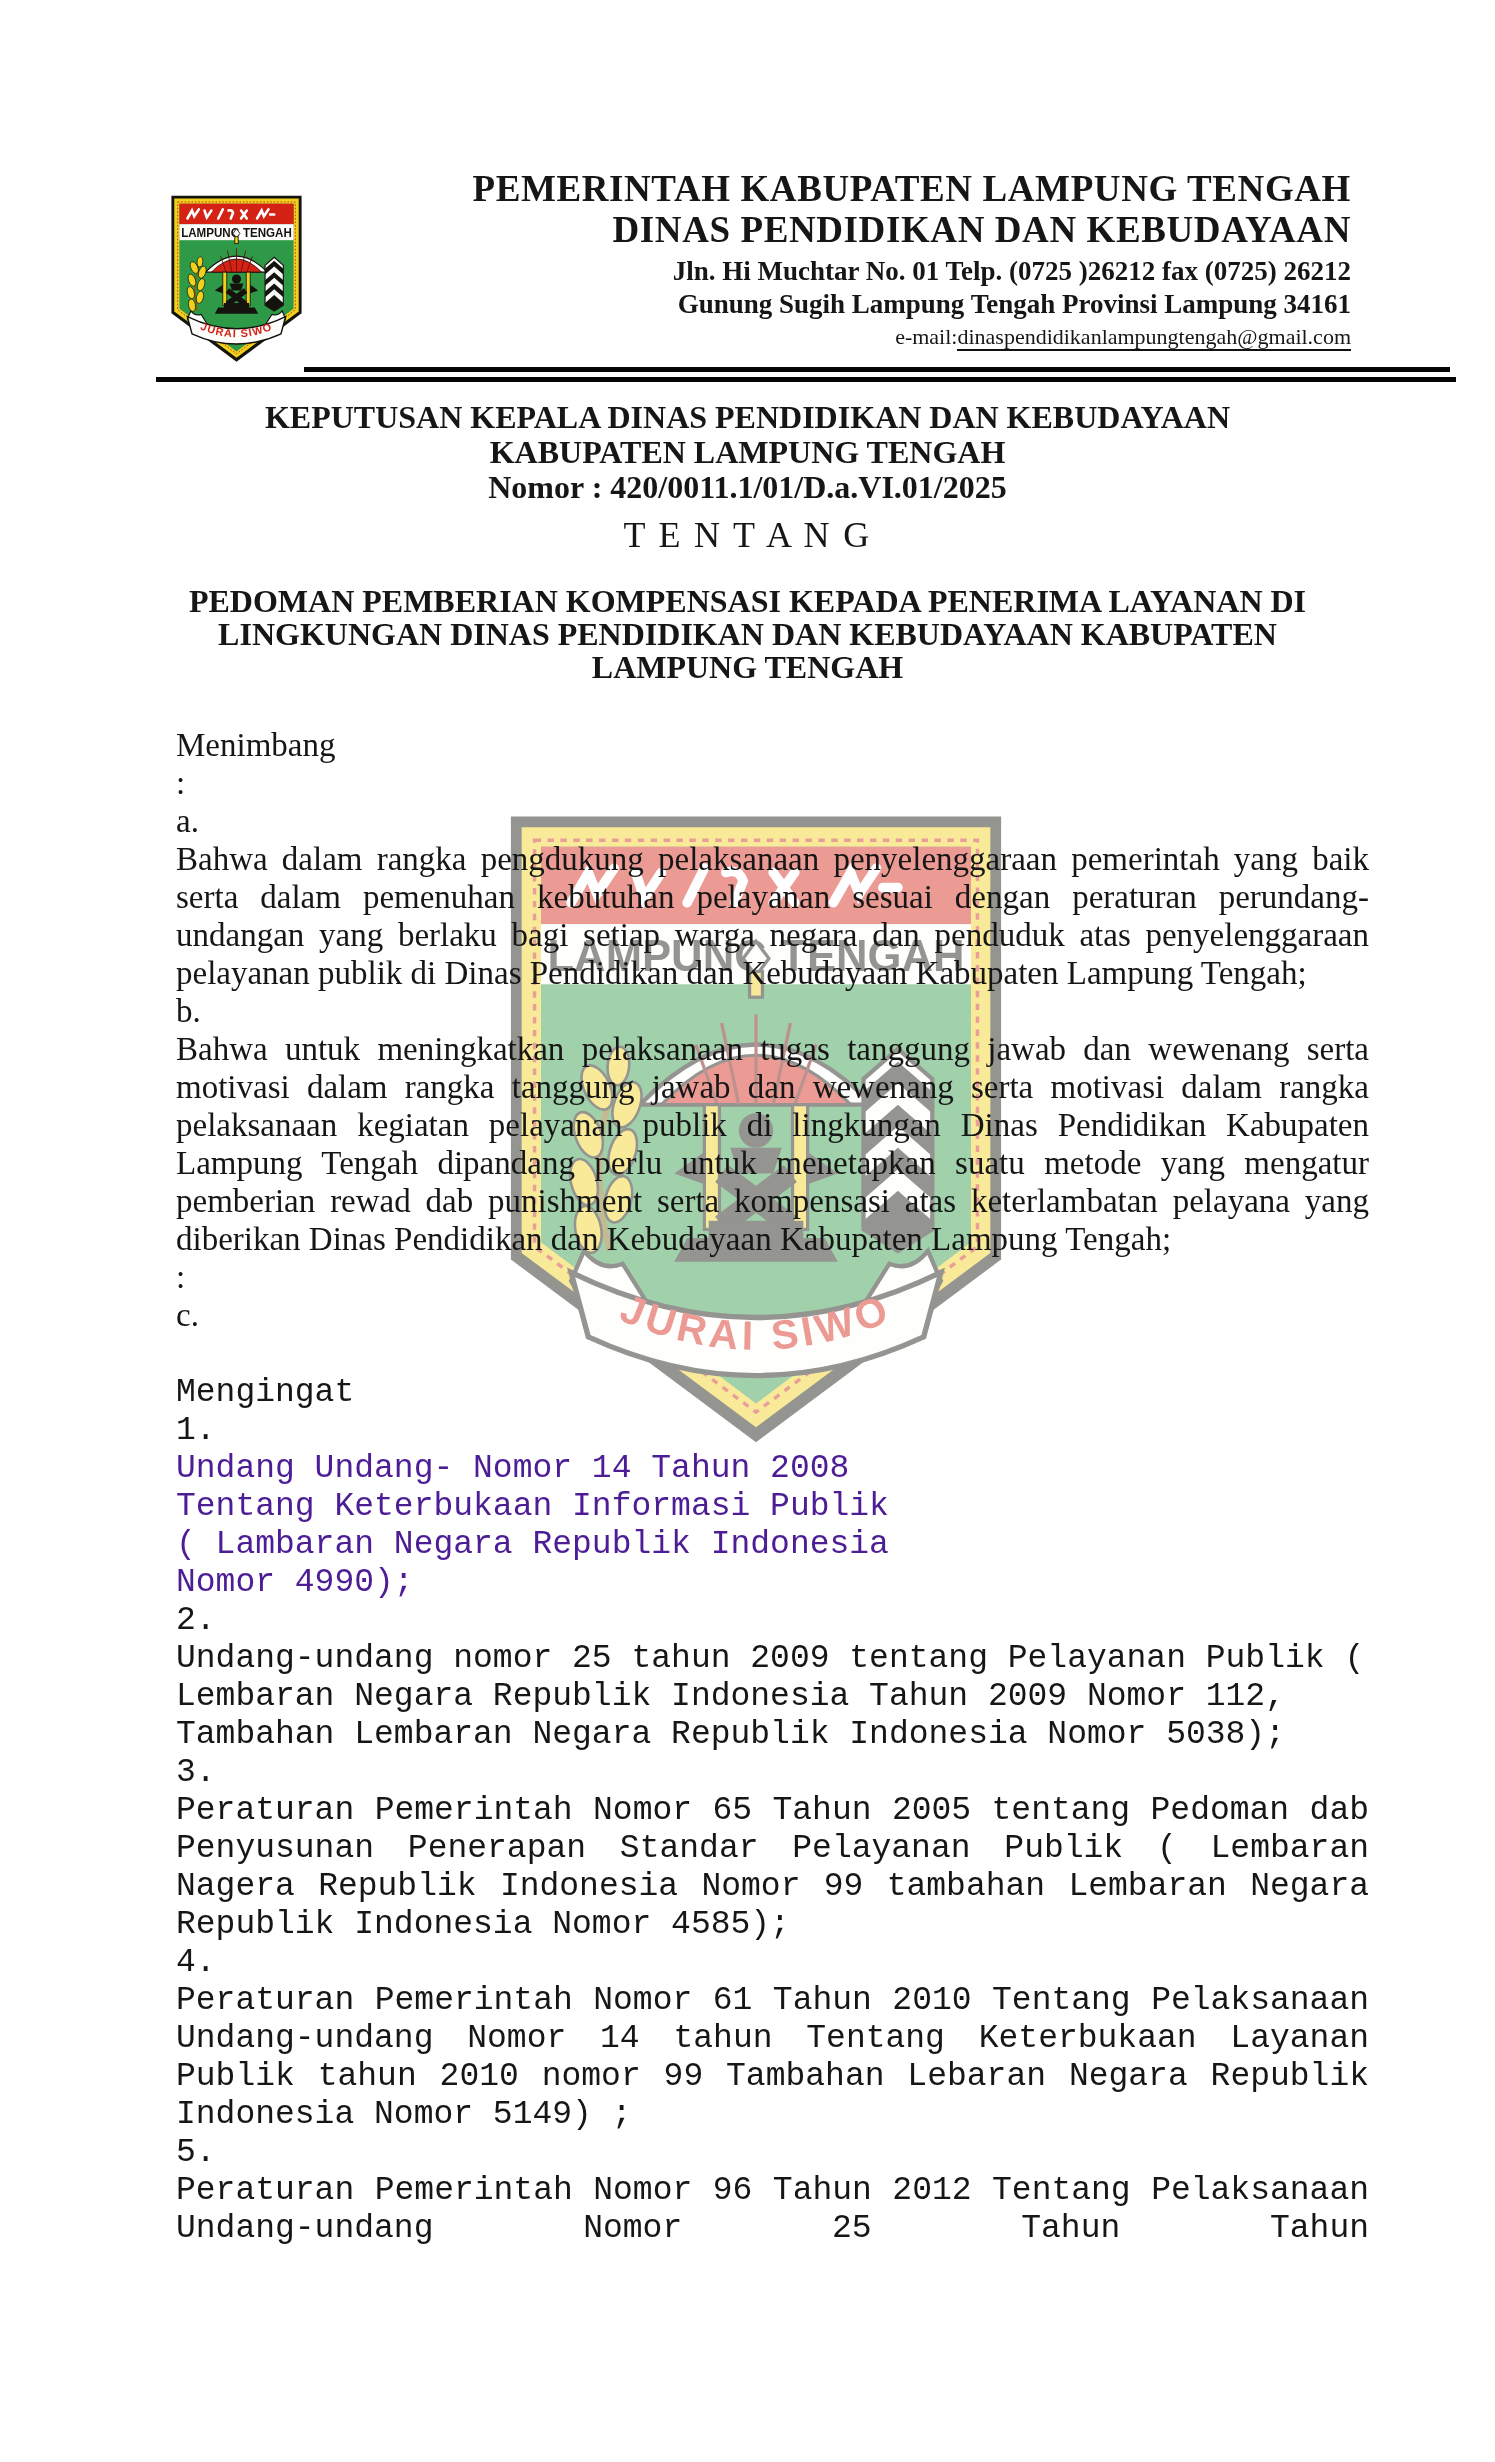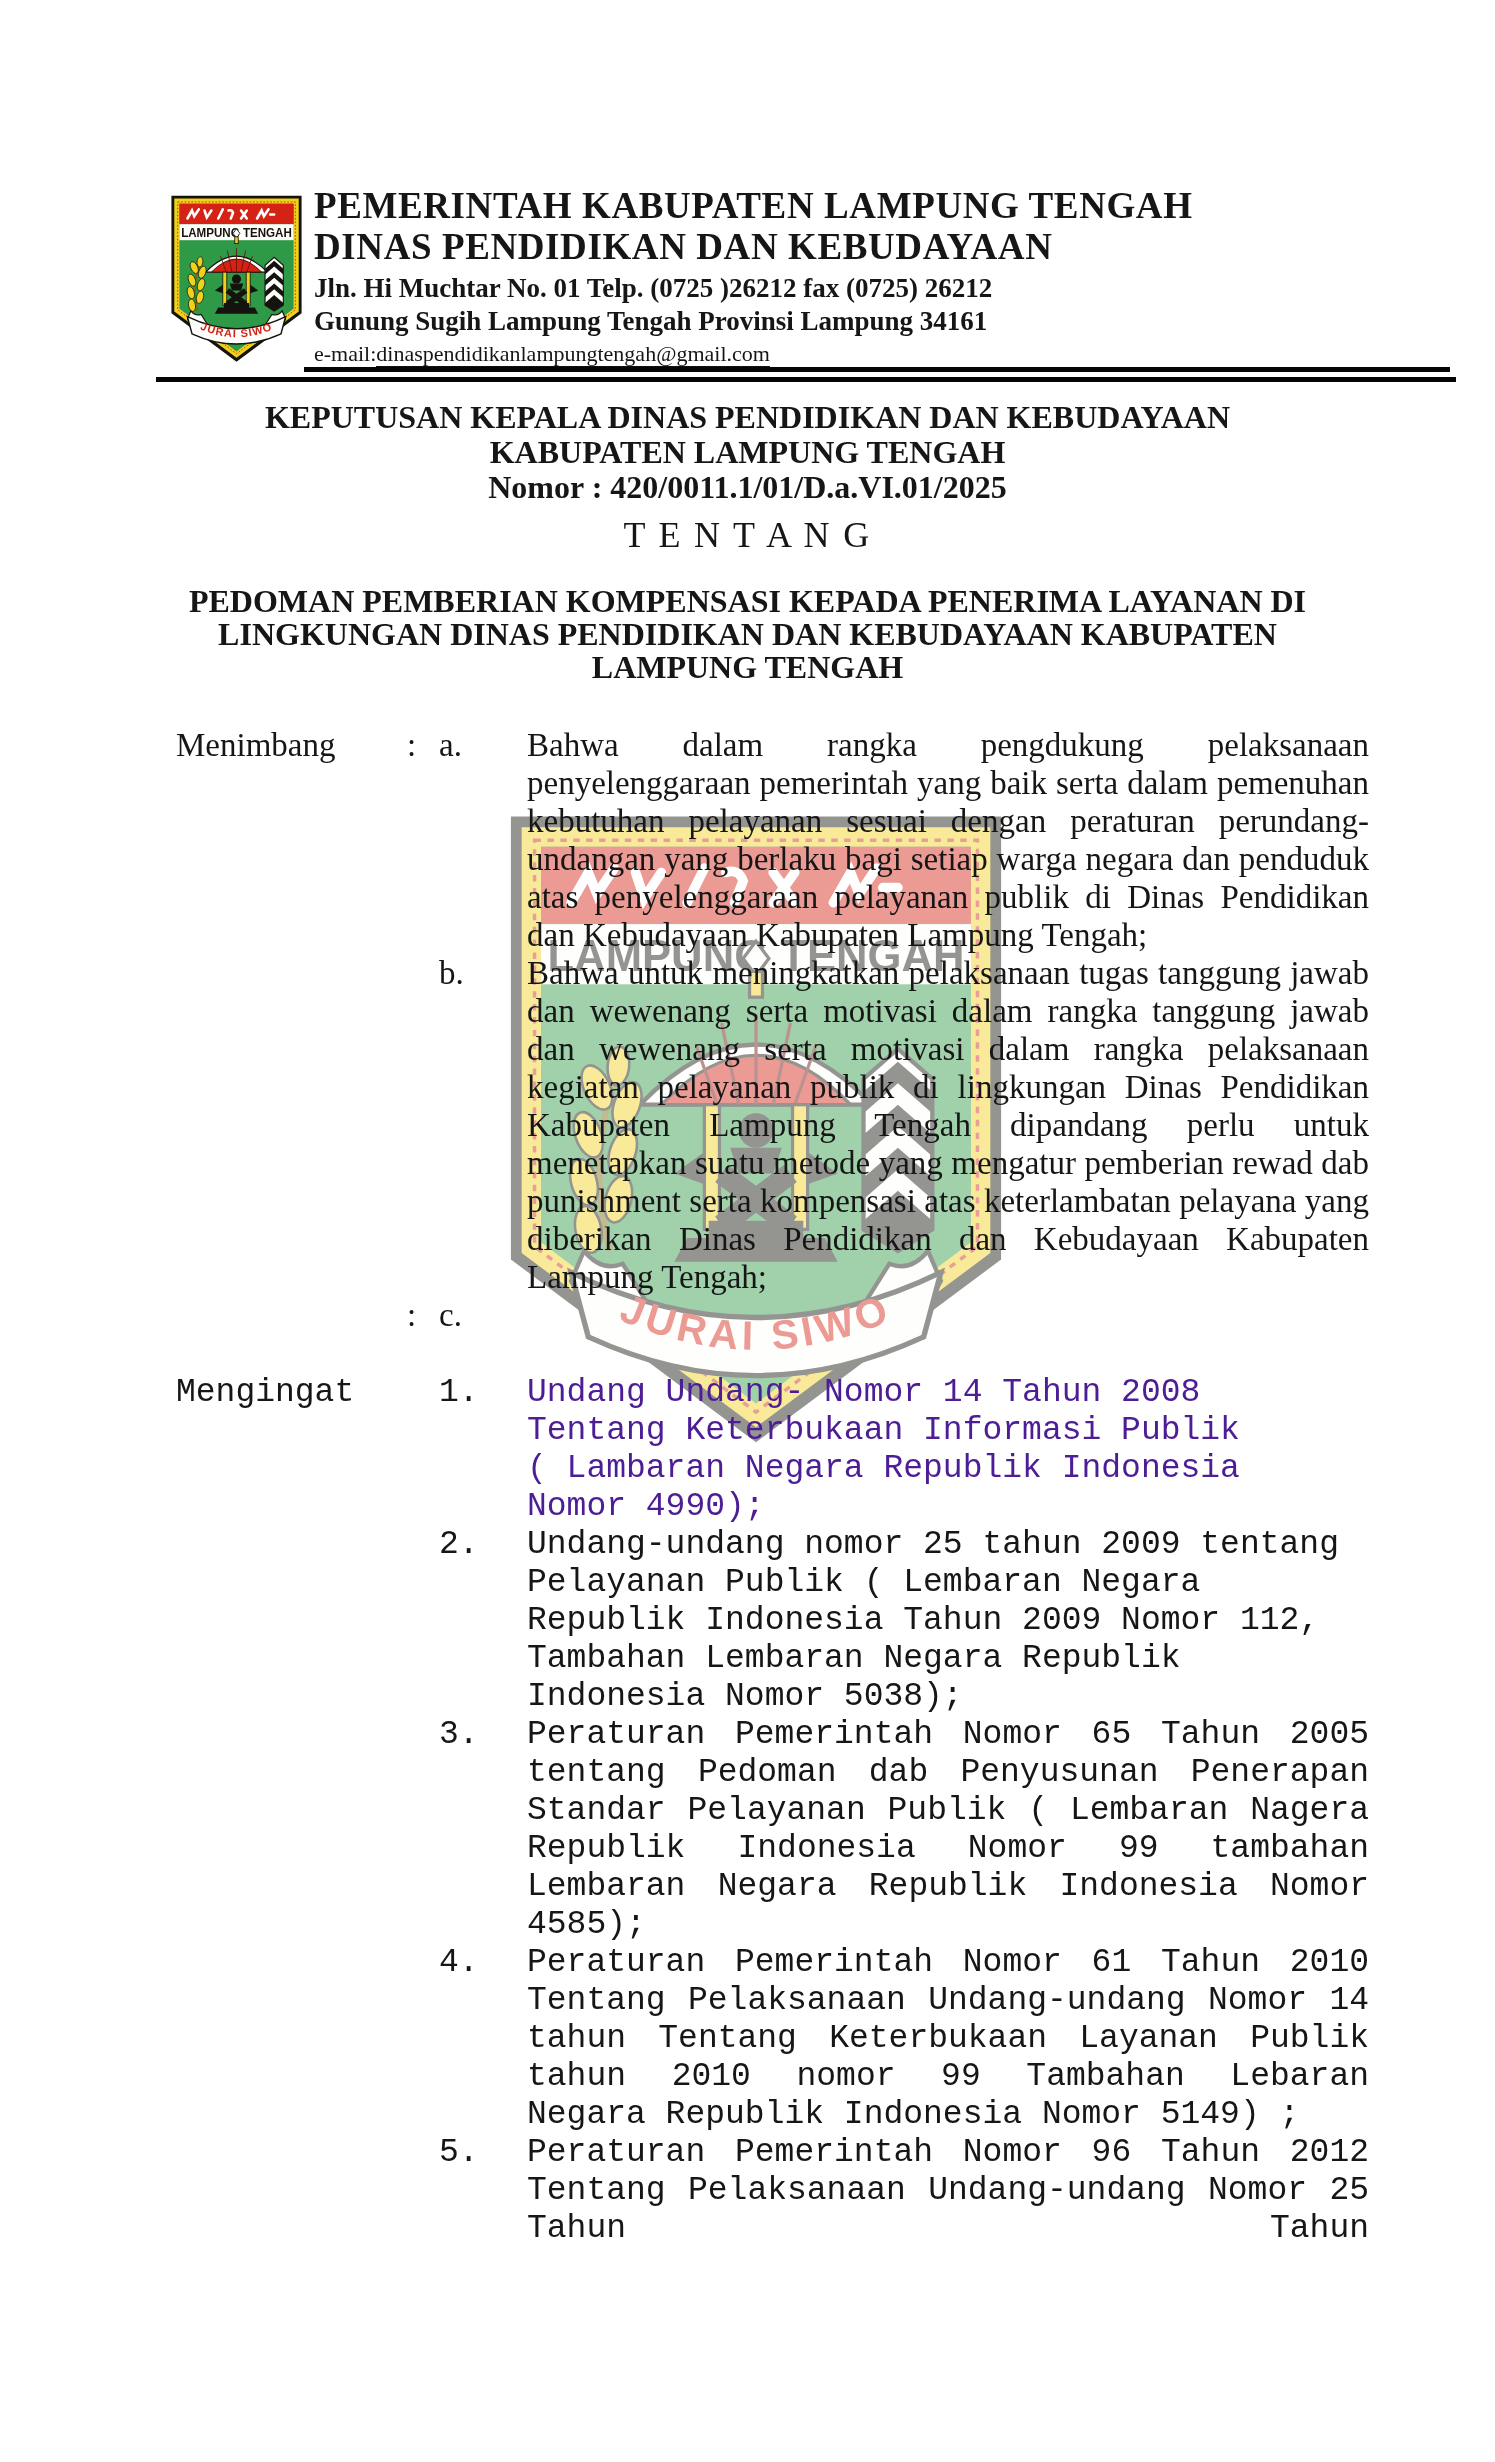--- a/index.html
+++ b/index.html
@@ -3,40 +3,40 @@
 <meta charset="utf-8">
 <style>
   html,body{margin:0;padding:0;background:#e8e8e8;}
   .page{
     position:relative;width:1495px;height:2462px;background:#ffffff;
     margin:0 auto;overflow:hidden;
     font-family:"Liberation Serif", serif;color:#161616;
   }
   
   .logo{position:absolute;left:168px;top:193px;width:137px;height:172px;}
-  .header-text{position:absolute;left:314px;top:186px;width:1037px;text-align:left;}
+  .header-text{position:absolute;left:314px;top:169px;width:1037px;text-align:right;}
   .h-gov{font-size:37px;font-weight:bold;line-height:40px;letter-spacing:0.6px;}
   .h-agency{font-size:37px;font-weight:bold;line-height:40px;letter-spacing:0.6px;margin-top:1.2px;}
   .h-addr1{font-size:27px;font-weight:bold;line-height:34px;margin-top:3.5px;}
   .h-addr2{font-size:27px;font-weight:bold;line-height:32px;}
   .h-email{font-size:22px;line-height:34px;}
   .h-email .email{border-bottom:2.9px solid #111;padding-bottom:0.6px;}
   .rule{position:absolute;background:#050505;}
   .rule-top{left:304px;top:367px;width:1146px;height:5.3px;}
   .rule-bottom{left:156px;top:377px;width:1300px;height:5.3px;}
   
   .watermark{position:absolute;left:498px;top:808px;width:516px;height:645px;opacity:0.45;z-index:0;}
   
   .titleblock{position:absolute;left:0;top:400px;width:1495px;text-align:center;z-index:1;}
   .t-bold{font-size:32px;font-weight:bold;line-height:35px;}
   .tentang{font-size:36px;line-height:34px;margin-top:13px;letter-spacing:2.3px;}
   .subject{margin-top:33px;font-size:32px;font-weight:bold;line-height:33px;}
   
   .bodyblock{position:absolute;left:176px;top:726px;width:1193px;font-size:33px;line-height:38px;z-index:1;}
-  .row{display:flex;align-items:flex-start;}
+  .row{display:flex;align-items:flex-start;flex-direction:column;}
   .col-label{width:231px;flex:none;}
   .col-colon{width:32px;flex:none;}
   .col-marker{width:88px;flex:none;}
   .col-text{flex:1;text-align:justify;}
   .col-text.left{text-align:left;}
   .narrow-1{max-width:730px;}
   .muted{color:#4c1d95;}
   .just-all{text-align:justify;text-align-last:justify;}
   .mengingat-block{margin-top:40px;font-family:Liberation Mono, monospace;}
 </style>

